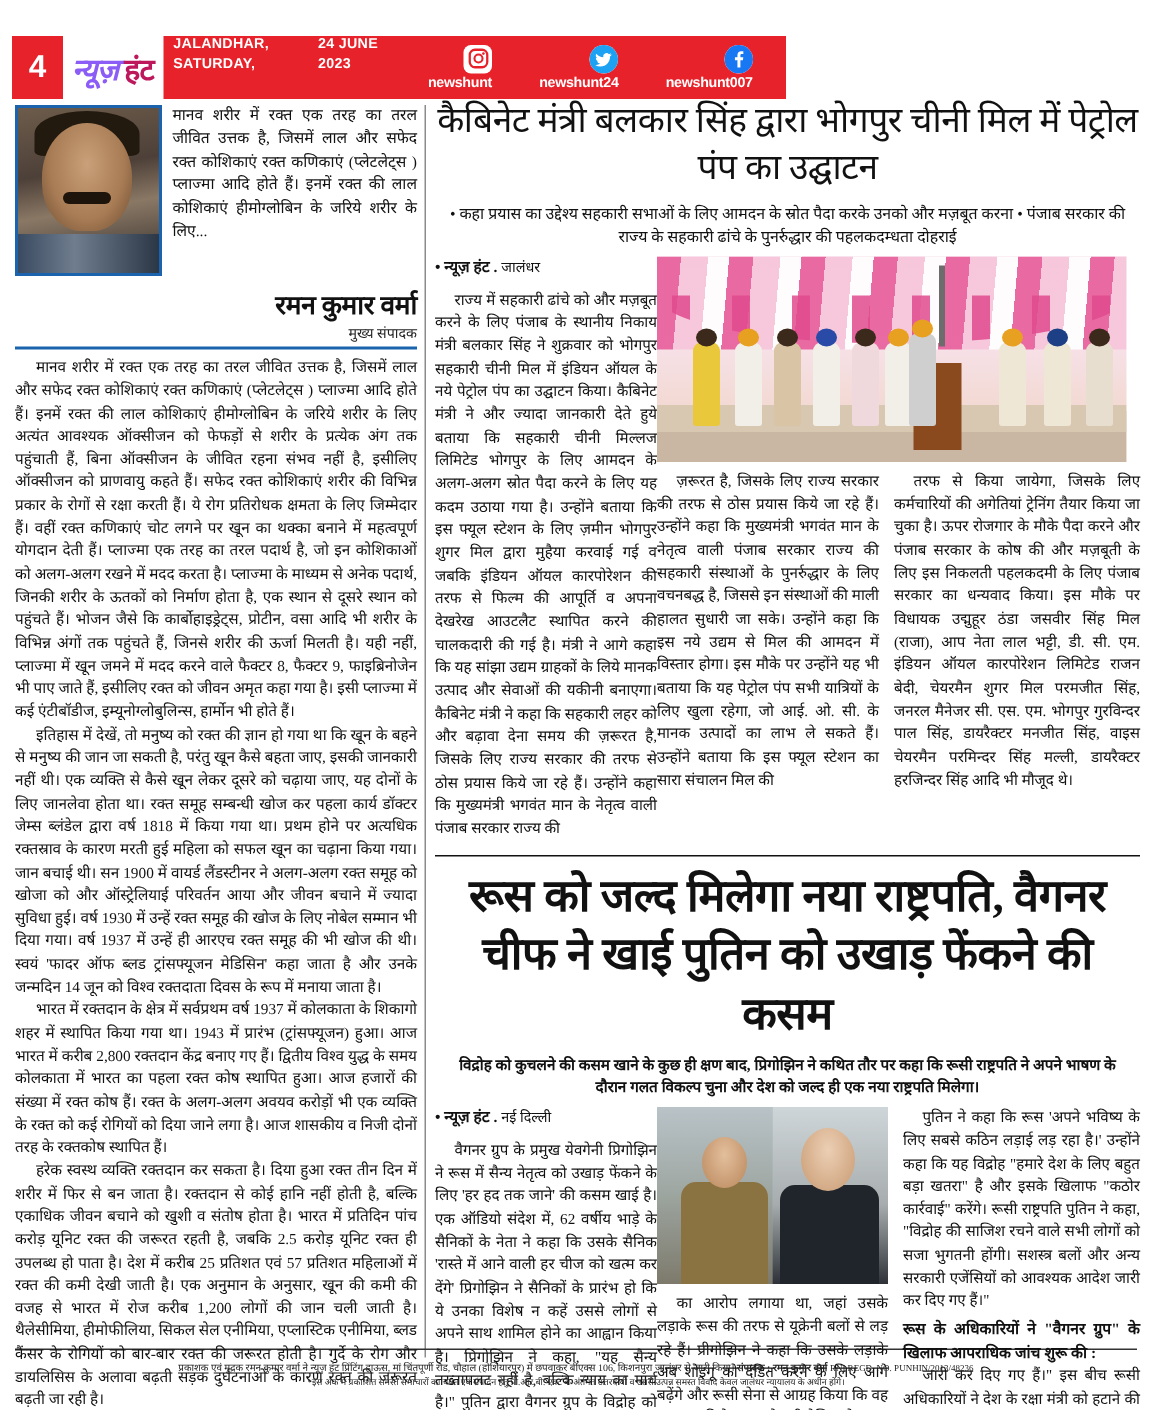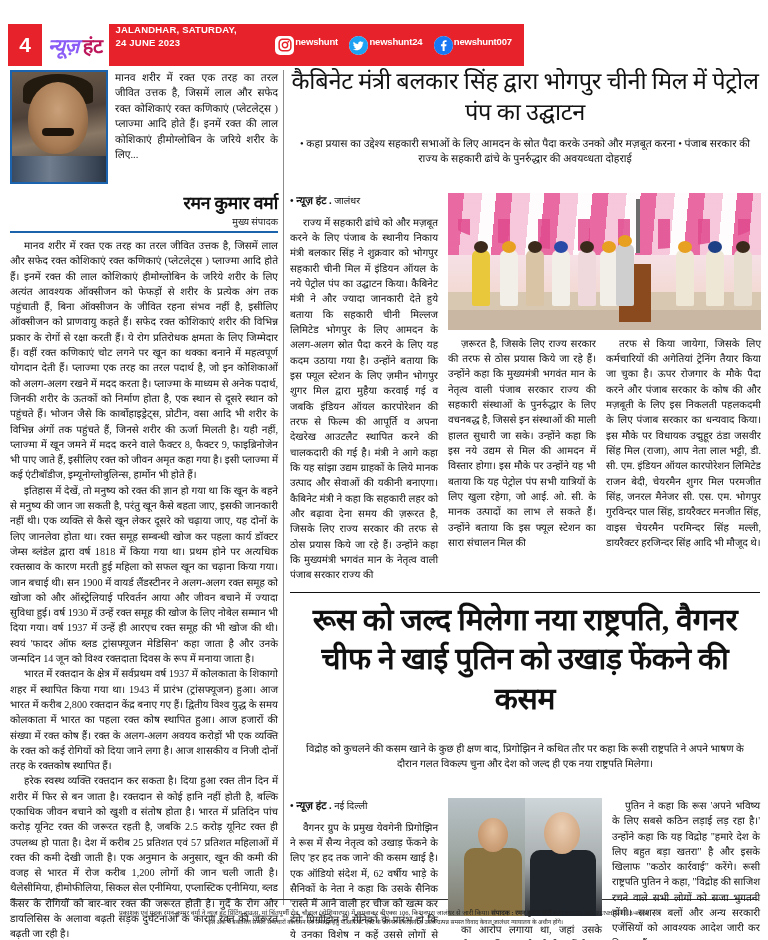--- a/index.html
+++ b/index.html
@@ -25,36 +25,36 @@
     background:#fff;display:flex;align-items:center;padding:0 6px;
   }
   .mh-brand .bw{
     font-family:"Liberation Sans",sans-serif;font-weight:bold;font-size:20px;
     letter-spacing:-.5px;
   }
   .mh-brand .b1{color:#8b5cf6;font-style:italic;}
   .mh-brand .b2{color:#be185d;margin-left:4px;}
   .mh-date{
     background:#e8222a;color:#fff;flex:0 0 148px;
-    display:flex;flex-direction:column;
+    display:flex;justify-content:center;
     padding-left:7px;
     font-family:"Liberation Sans",sans-serif;font-weight:bold;
     font-size:9.5px;line-height:1.32;letter-spacing:.2px;
   }
   .mh-section{
     flex:1;background:#1b64ad;color:#fff;
     display:flex;align-items:center;justify-content:center;
     font-family:"Liberation Sans",sans-serif;font-weight:bold;font-size:25px;
     letter-spacing:.5px;
   }
   .mh-social{
     flex:0 0 248px;background:#e8222a;display:flex;align-items:center;
     justify-content:space-around;padding:0 6px;
   }
-  .soc{display:flex;flex-direction:row;align-items:flex-start;gap:1px;}
+  .soc{display:flex;flex-direction:column;align-items:flex-end;gap:1px;}
   .soc .ic{
     width:19px;height:19px;border-radius:5px;background:#fff;
     display:flex;align-items:center;justify-content:center;
   }
   .soc .ic.round{border-radius:50%;}
   .soc .lbl{
     font-family:"Liberation Sans",sans-serif;font-weight:bold;font-size:9.5px;
     color:#fff;letter-spacing:-.2px;
   }
 
@@ -115,21 +115,21 @@
   }
   .kicker{
     font-size:10.6px;line-height:1.45;text-align:center;margin-top:9px;
     padding:0 4px;
   }
   .byline{
     font-size:10.4px;font-weight:bold;margin-bottom:6px;
   }
   .byline .city{font-weight:normal;font-size:9.6px;}
 
-  .story-grid{display:flex;gap:10px;margin-top:26px;}
+  .story-grid{display:flex;gap:0;margin-top:4px;justify-content:center;}
   .col{font-size:10.1px;line-height:1.52;text-align:justify;}
   .col p{margin:0;text-indent:13px;}
   .c1{flex:0 0 148px;}
   .c2{flex:0 0 148px;}
   .c3{flex:1;}
 
   .lead-photo{
     width:313px;height:137px;margin-bottom:6px;position:relative;overflow:hidden;
     background:linear-gradient(180deg,#f4d7e4 0%,#f7e2ea 40%,#efd2c0 100%);
   }
@@ -160,21 +160,21 @@
   .mp-head2{position:absolute;left:96px;top:14px;width:36px;height:42px;border-radius:50%;
     background:radial-gradient(ellipse at 50% 35%,#eccfb4,#c89a72);}
   .mp-body2{position:absolute;left:82px;top:52px;width:66px;height:66px;border-radius:10px 10px 0 0;background:#20242b;}
 
   .h2-band{margin-top:9px;}
   .h2-headline{
     font-weight:bold;font-size:30px;line-height:1.32;text-align:center;
     letter-spacing:-.3px;margin:0;
   }
   .h2-kicker{
-    font-size:10.2px;line-height:1.45;text-align:center;margin-top:24px;padding:0 8px;
+    font-size:10.2px;line-height:1.45;text-align:center;margin-top:8px;padding:0 8px;font-weight:bold;
   }
   .sub-head{font-weight:bold;font-size:10.4px;display:block;margin-top:3px;}
 
   
   .footer{
     position:absolute;left:10px;top:908px;width:748px;text-align:center;
     font-size:6.6px;line-height:1.55;color:#222;
   }
   .footer .b{font-weight:bold;}
   .footer .tiny{font-size:6px;}
@@ -256,21 +256,21 @@
       <p>इतिहास में देखें, तो मनुष्य को रक्त की ज्ञान हो गया था कि खून के बहने से मनुष्य की जान जा सकती है, परंतु खून कैसे बहता जाए, इसकी जानकारी नहीं थी। एक व्यक्ति से कैसे खून लेकर दूसरे को चढ़ाया जाए, यह दोनों के लिए जानलेवा होता था। रक्त समूह सम्बन्धी खोज कर पहला कार्य डॉक्टर जेम्स ब्लंडेल द्वारा वर्ष 1818 में किया गया था। प्रथम होने पर अत्यधिक रक्तस्राव के कारण मरती हुई महिला को सफल खून का चढ़ाना किया गया। जान बचाई थी। सन 1900 में वायर्ड लैंडस्टीनर ने अलग-अलग रक्त समूह को खोजा को और ऑस्ट्रेलियाई परिवर्तन आया और जीवन बचाने में ज्यादा सुविधा हुई। वर्ष 1930 में उन्हें रक्त समूह की खोज के लिए नोबेल सम्मान भी दिया गया। वर्ष 1937 में उन्हें ही आरएच रक्त समूह की भी खोज की थी। स्वयं 'फादर ऑफ ब्लड ट्रांसफ्यूजन मेडिसिन' कहा जाता है और उनके जन्मदिन 14 जून को विश्व रक्तदाता दिवस के रूप में मनाया जाता है।</p>
       <p>भारत में रक्तदान के क्षेत्र में सर्वप्रथम वर्ष 1937 में कोलकाता के शिकागो शहर में स्थापित किया गया था। 1943 में प्रारंभ (ट्रांसफ्यूजन) हुआ। आज भारत में करीब 2,800 रक्तदान केंद्र बनाए गए हैं। द्वितीय विश्व युद्ध के समय कोलकाता में भारत का पहला रक्त कोष स्थापित हुआ। आज हजारों की संख्या में रक्त कोष हैं। रक्त के अलग-अलग अवयव करोड़ों भी एक व्यक्ति के रक्त को कई रोगियों को दिया जाने लगा है। आज शासकीय व निजी दोनों तरह के रक्तकोष स्थापित हैं।</p>
       <p>हरेक स्वस्थ व्यक्ति रक्तदान कर सकता है। दिया हुआ रक्त तीन दिन में शरीर में फिर से बन जाता है। रक्तदान से कोई हानि नहीं होती है, बल्कि एकाधिक जीवन बचाने को खुशी व संतोष होता है। भारत में प्रतिदिन पांच करोड़ यूनिट रक्त की जरूरत रहती है, जबकि 2.5 करोड़ यूनिट रक्त ही उपलब्ध हो पाता है। देश में करीब 25 प्रतिशत एवं 57 प्रतिशत महिलाओं में रक्त की कमी देखी जाती है। एक अनुमान के अनुसार, खून की कमी की वजह से भारत में रोज करीब 1,200 लोगों की जान चली जाती है। थैलेसीमिया, हीमोफीलिया, सिकल सेल एनीमिया, एप्लास्टिक एनीमिया, ब्लड कैंसर के रोगियों को बार-बार रक्त की जरूरत होती है। गुर्दे के रोग और डायलिसिस के अलावा बढ़ती सड़क दुर्घटनाओं के कारण रक्त की जरूरत बढ़ती जा रही है।</p>
 
     </div>
   </div>
 
   <div class="right-col">
 
     <h1 class="main-headline">कैबिनेट मंत्री बलकार सिंह द्वारा भोगपुर चीनी मिल में पेट्रोल पंप का उद्घाटन</h1>
-    <div class="kicker">• कहा प्रयास का उद्देश्य सहकारी सभाओं के लिए आमदन के स्रोत पैदा करके उनको और मज़बूत करना • पंजाब सरकार की राज्य के सहकारी ढांचे के पुनर्रुद्धार की अवयव्धता दोहराई</div>
+    <div class="kicker">• कहा प्रयास का उद्देश्य सहकारी सभाओं के लिए आमदन के स्रोत पैदा करके उनको और मज़बूत करना • पंजाब सरकार की राज्य के सहकारी ढांचे के पुनर्रुद्धार की पहलकदम्धता दोहराई</div>
 
     <div class="story-grid">
       <div class="col c1">
         <div class="byline">
           <span>• न्यूज़ हंट .</span>
           <span class="city">जालंधर</span>
         </div>
         <p>राज्य में सहकारी ढांचे को और मज़बूत करने के लिए पंजाब के स्थानीय निकाय मंत्री बलकार सिंह ने शुक्रवार को भोगपुर सहकारी चीनी मिल में इंडियन ऑयल के नये पेट्रोल पंप का उद्घाटन किया।
 
 कैबिनेट मंत्री ने और ज्यादा जानकारी देते हुये बताया कि सहकारी चीनी मिल्लज लिमिटेड भोगपुर के लिए आमदन के अलग-अलग स्रोत पैदा करने के लिए यह कदम उठाया गया है। उन्होंने बताया कि इस फ्यूल स्टेशन के लिए ज़मीन भोगपुर शुगर मिल द्वारा मुहैया करवाई गई व जबकि इंडियन ऑयल कारपोरेशन की तरफ से फिल्म की आपूर्ति व अपना देखरेख आउटलैट स्थापित करने की चालकदारी की गई है। मंत्री ने आगे कहा कि यह सांझा उद्यम ग्राहकों के लिये मानक उत्पाद और सेवाओं की यकीनी बनाएगा।

